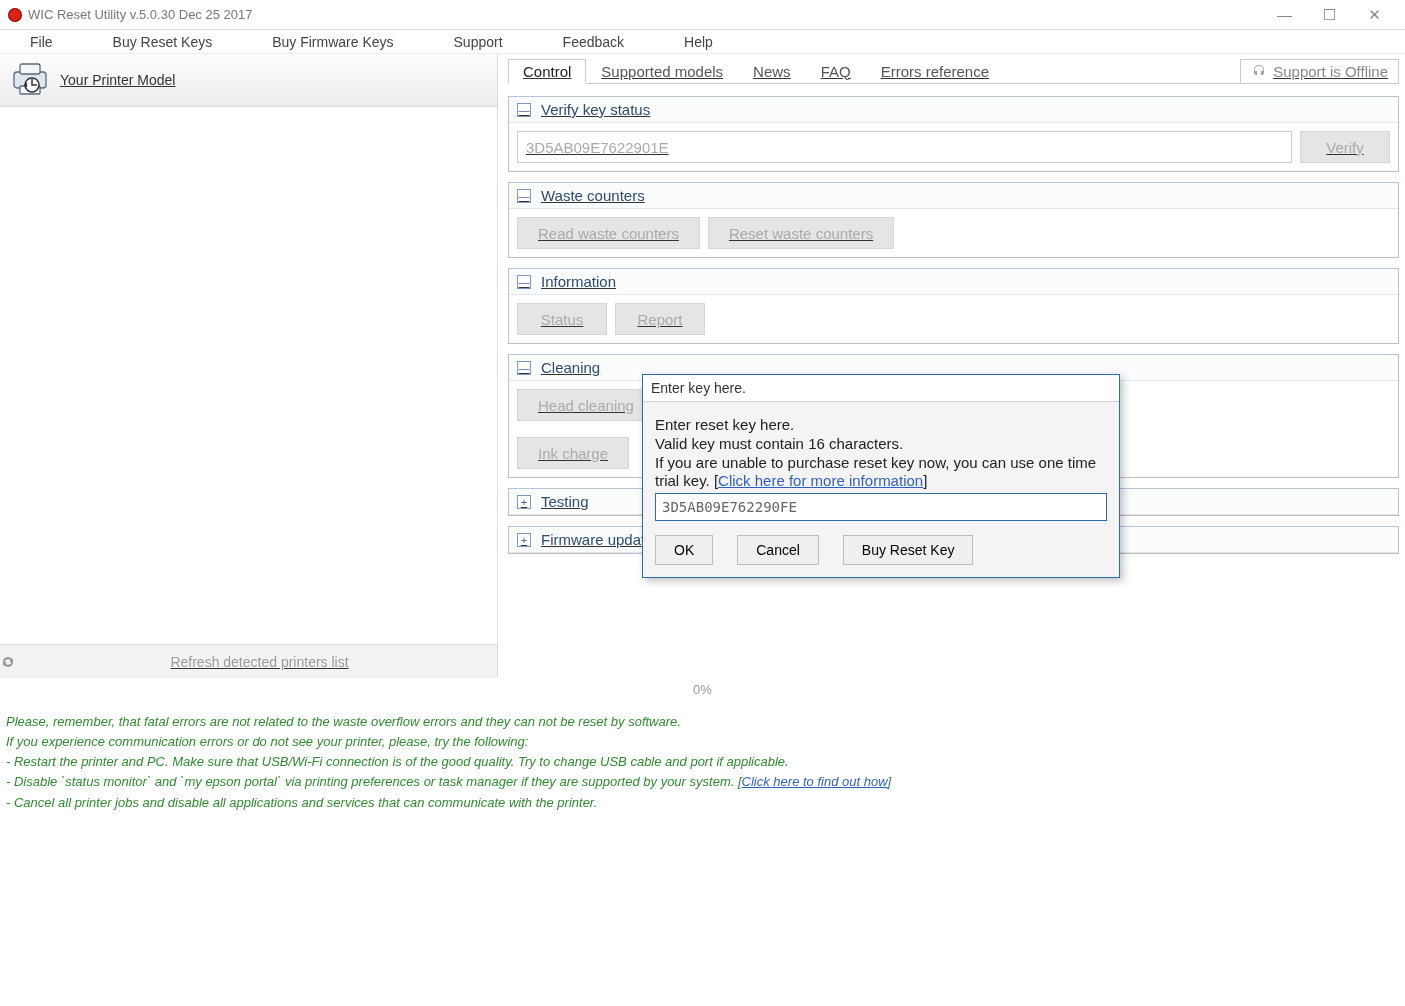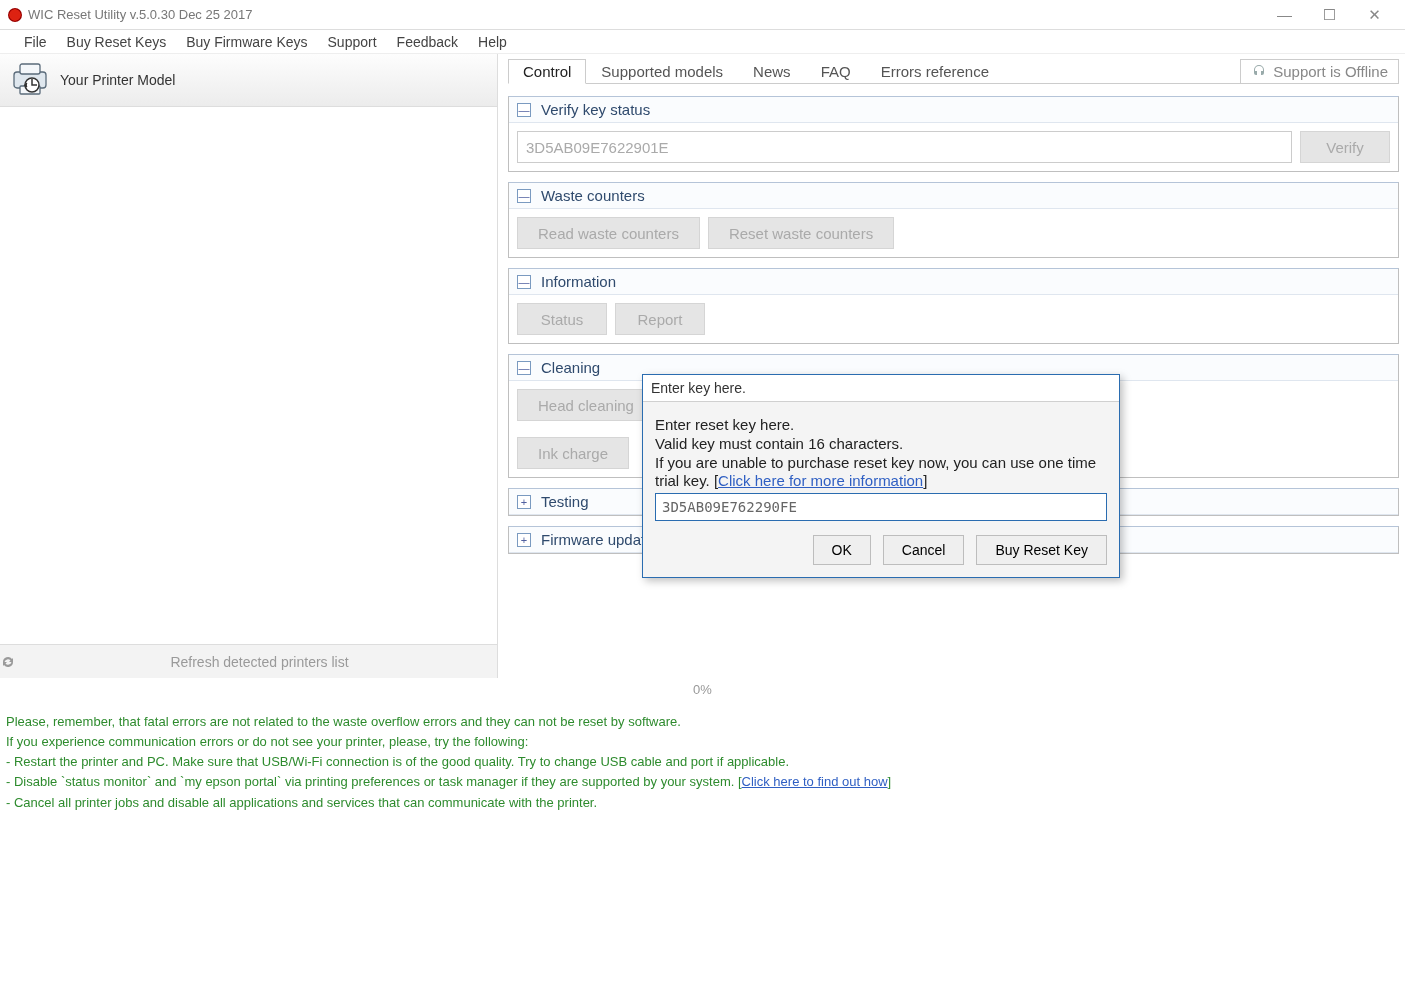--- a/index.html
+++ b/index.html
@@ -6,25 +6,25 @@
 body { background: #fff; width: 1405px; height: 1006px; overflow: hidden; position: relative; font-size: 14px; color: #333; }
 
 
 .titlebar { height: 30px; display: flex; align-items: center; padding: 0 8px; border-bottom: 1px solid #ddd; color: #777; font-size: 13px; }
 .titlebar .app-icon { width: 14px; height: 14px; background: radial-gradient(circle at 50% 50%, #d21 55%, #900 60%); border-radius: 50%; margin-right: 6px; }
 .titlebar .title { flex: 1; }
 .win-controls { display: flex; align-items: center; color: #888; }
 .win-controls span { width: 45px; text-align: center; font-size: 15px; cursor: pointer; }
 
 
-.menubar { height: 24px; display: flex; align-items: center; padding: 0 14px; font-size: 14px; color: #444; border-bottom: 1px solid #eee; }
+.menubar { height: 24px; display: flex; align-items: center; padding: 0 20px; font-size: 14px; color: #444; border-bottom: 1px solid #eee; gap: 40px; }
 .menubar span { padding: 2px 10px; cursor: pointer; }
 
 
-.main { display: flex; height: 624px; }
+.main { display: flex; height: 624px; text-decoration: underline; }
 .left-pane { width: 498px; border-right: 1px solid #ddd; display: flex; flex-direction: column; background: #fff; }
 .printer-header { background: linear-gradient(#fdfdfd, #ececec); border-bottom: 1px solid #ddd; padding: 8px 10px; display: flex; align-items: center; }
 .printer-header svg { margin-right: 10px; }
 .printer-list { flex: 1; background: #fff; }
 .refresh-bar { height: 34px; border-top: 1px solid #ddd; background: #f3f3f3; display: flex; align-items: center; padding: 0 0; color: #9a9a9a; }
 .refresh-bar svg { margin-right: 6px; }
 .refresh-text { flex: 1; text-align: center; }
 
 .right-pane { flex: 1; padding: 2px 6px 6px 10px; position: relative; }
 .tabs-row { display: flex; align-items: center; height: 30px; }
@@ -43,31 +43,31 @@
 .btn { height: 32px; padding: 0 20px; background: #e5e5e5; border: 1px solid #d5d5d5; color: #999; cursor: pointer; font-size: 15px; display: inline-flex; align-items: center; justify-content: center; }
 .btn.wide { min-width: 90px; }
 .btn.disabled { color: #aaa; }
 .select { height: 32px; width: 185px; border: 1px solid #bbb; background: #e3e3e3; padding: 0 24px 0 10px; color: #666; position: relative; display: inline-flex; align-items: center; }
 .select::after { content: "⌄"; position: absolute; right: 8px; top: 4px; color: #888; }
 
 .progress-row { height: 20px; margin-top: 4px; text-align: center; color: #999; font-size: 13px; }
 
 
 .hints { padding: 10px 6px; font-size: 13px; line-height: 1.55; }
-.hints p { color: #2e8b2e; }
+.hints p { color: #2e8b2e; font-style: italic; }
 .hints a { color: #2f5fc3; text-decoration: underline; }
 
 
 .modal { position: absolute; left: 642px; top: 374px; width: 478px; border: 1px solid #2a6cb0; background: #f4f4f4; box-shadow: 3px 3px 8px rgba(0,0,0,0.25); }
 .modal-title { background: #fff; padding: 5px 8px; border-bottom: 1px solid #d0d0d0; font-size: 14px; color: #333; }
 .modal-body { padding: 14px 12px 12px 12px; font-size: 15px; color: #222; }
 .modal-body p { line-height: 1.25; }
 .modal-body a { color: #2f5fc3; text-decoration: underline; }
 .modal-input { width: 100%; height: 28px; border: 1px solid #2a6cb0; margin-top: 2px; padding: 0 6px; font-size: 14px; font-family: monospace; color: #666; }
-.modal-buttons { display: flex; gap: 12px; justify-content: flex-end; margin-top: 14px; }
+.modal-buttons { display: flex; gap: 24px; justify-content: flex-start; margin-top: 14px; }
 .modal-buttons .mbtn { height: 30px; padding: 0 18px; background: #efefef; border: 1px solid #bdbdbd; cursor: pointer; font-size: 14px; }
 </style>
 </head>
 <body>
 
 <div class="titlebar">
   <div class="app-icon"></div>
   <div class="title">WIC Reset Utility v.5.0.30 Dec 25 2017</div>
   <div class="win-controls">
     <span>—</span>

